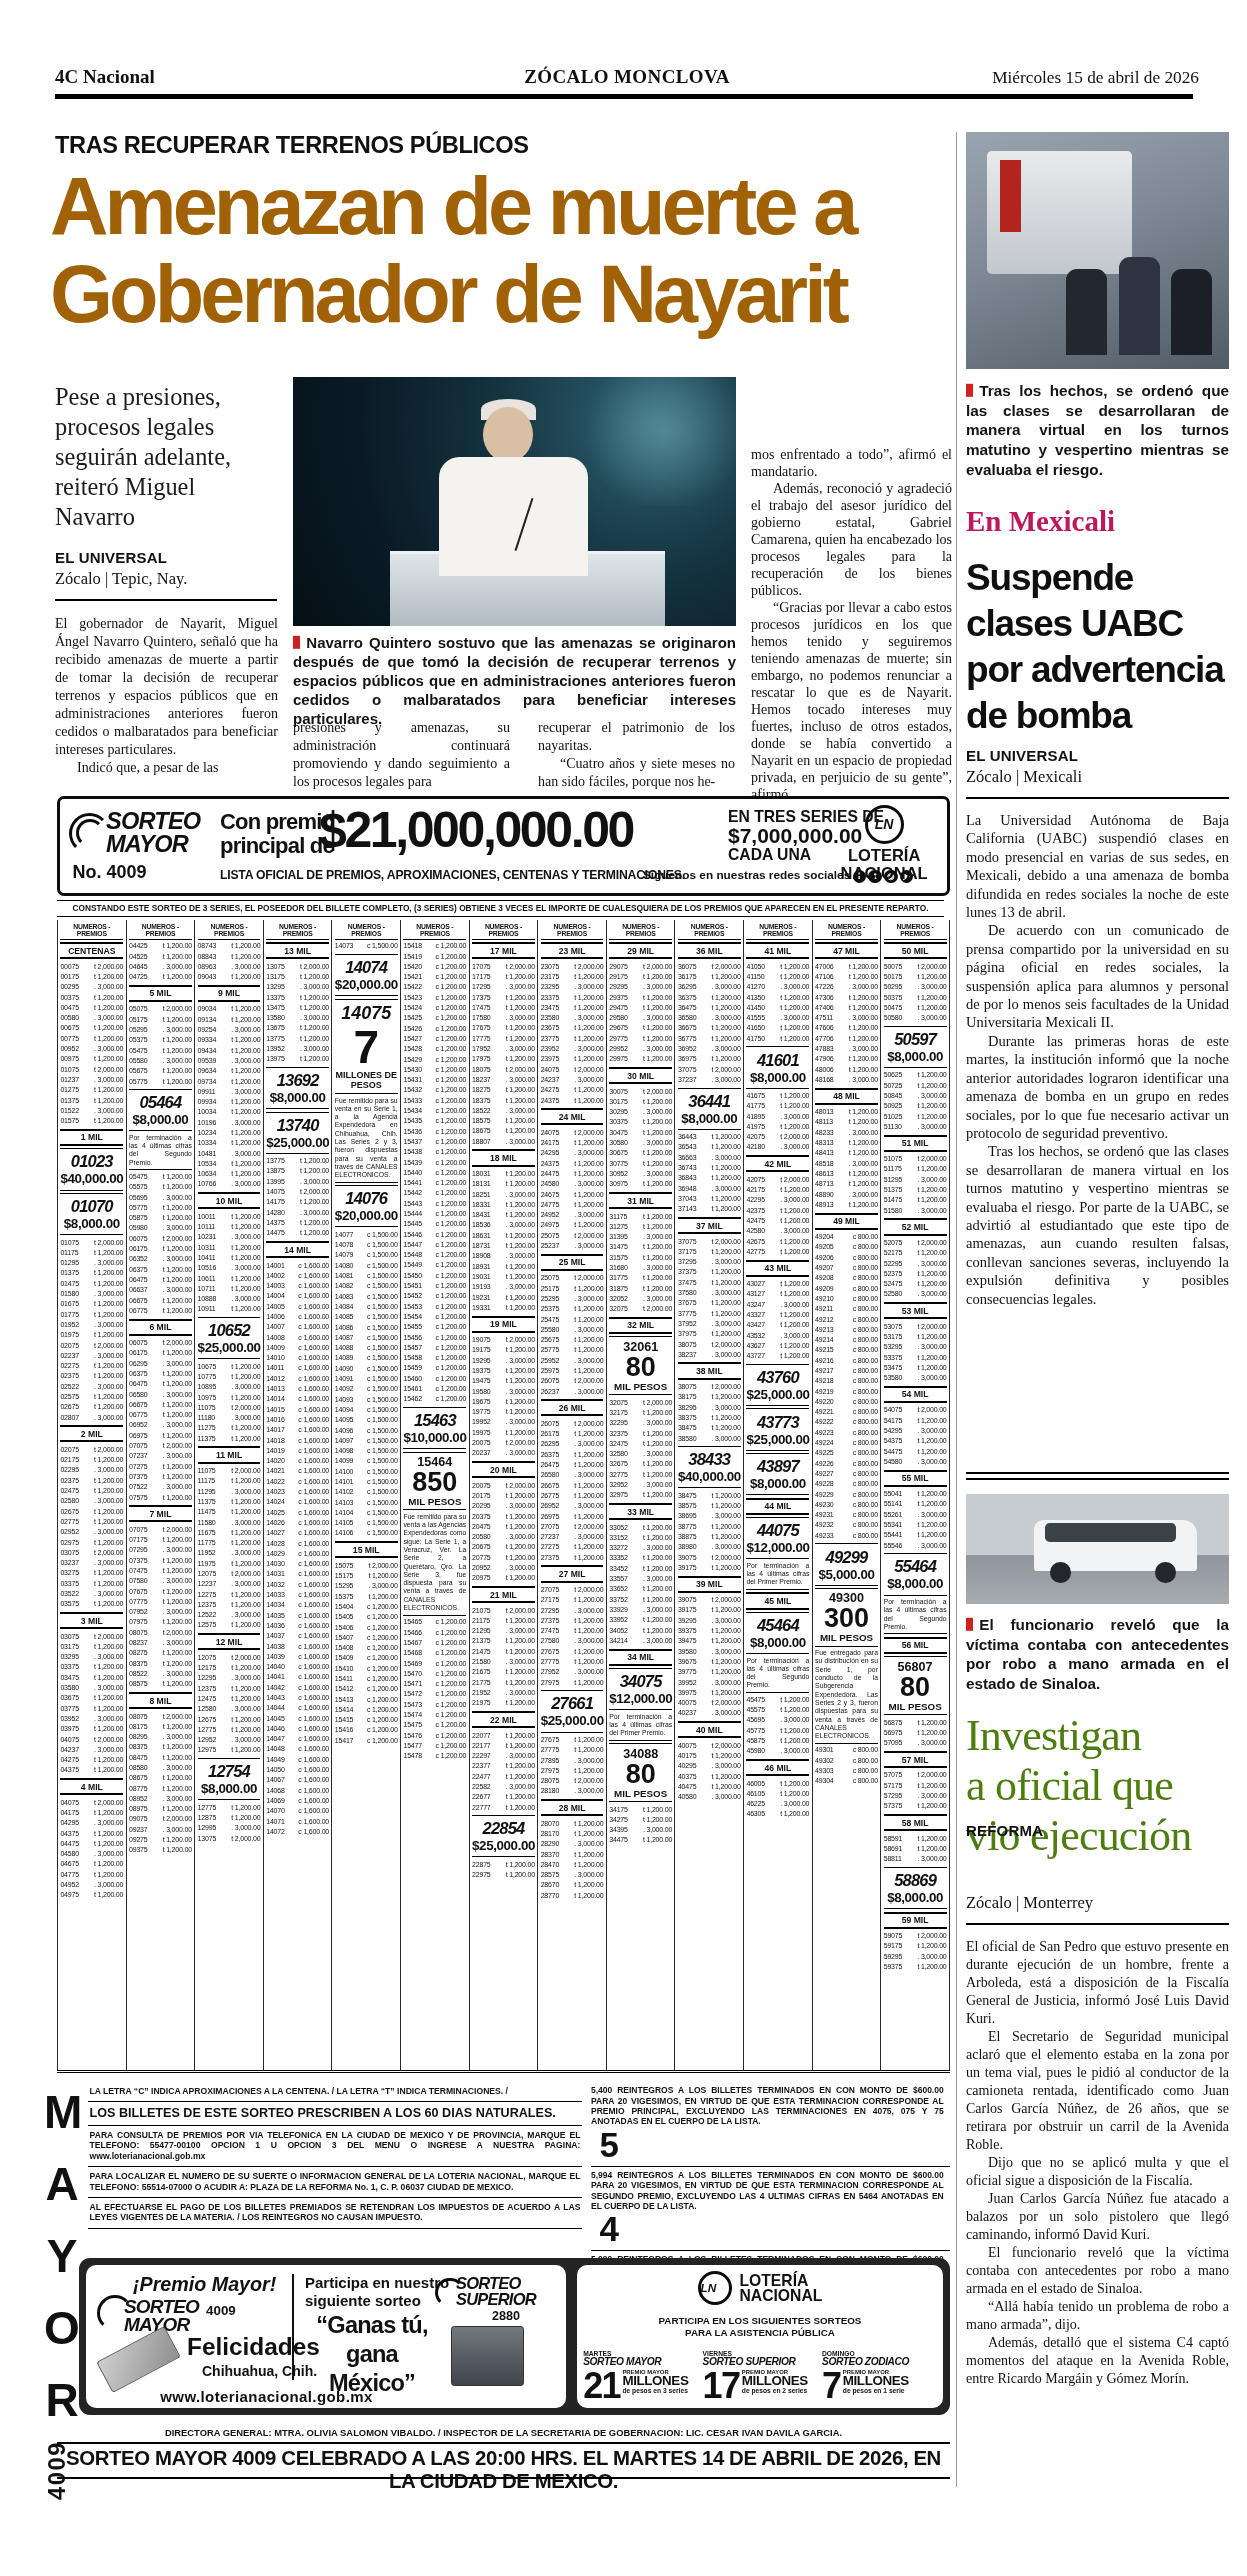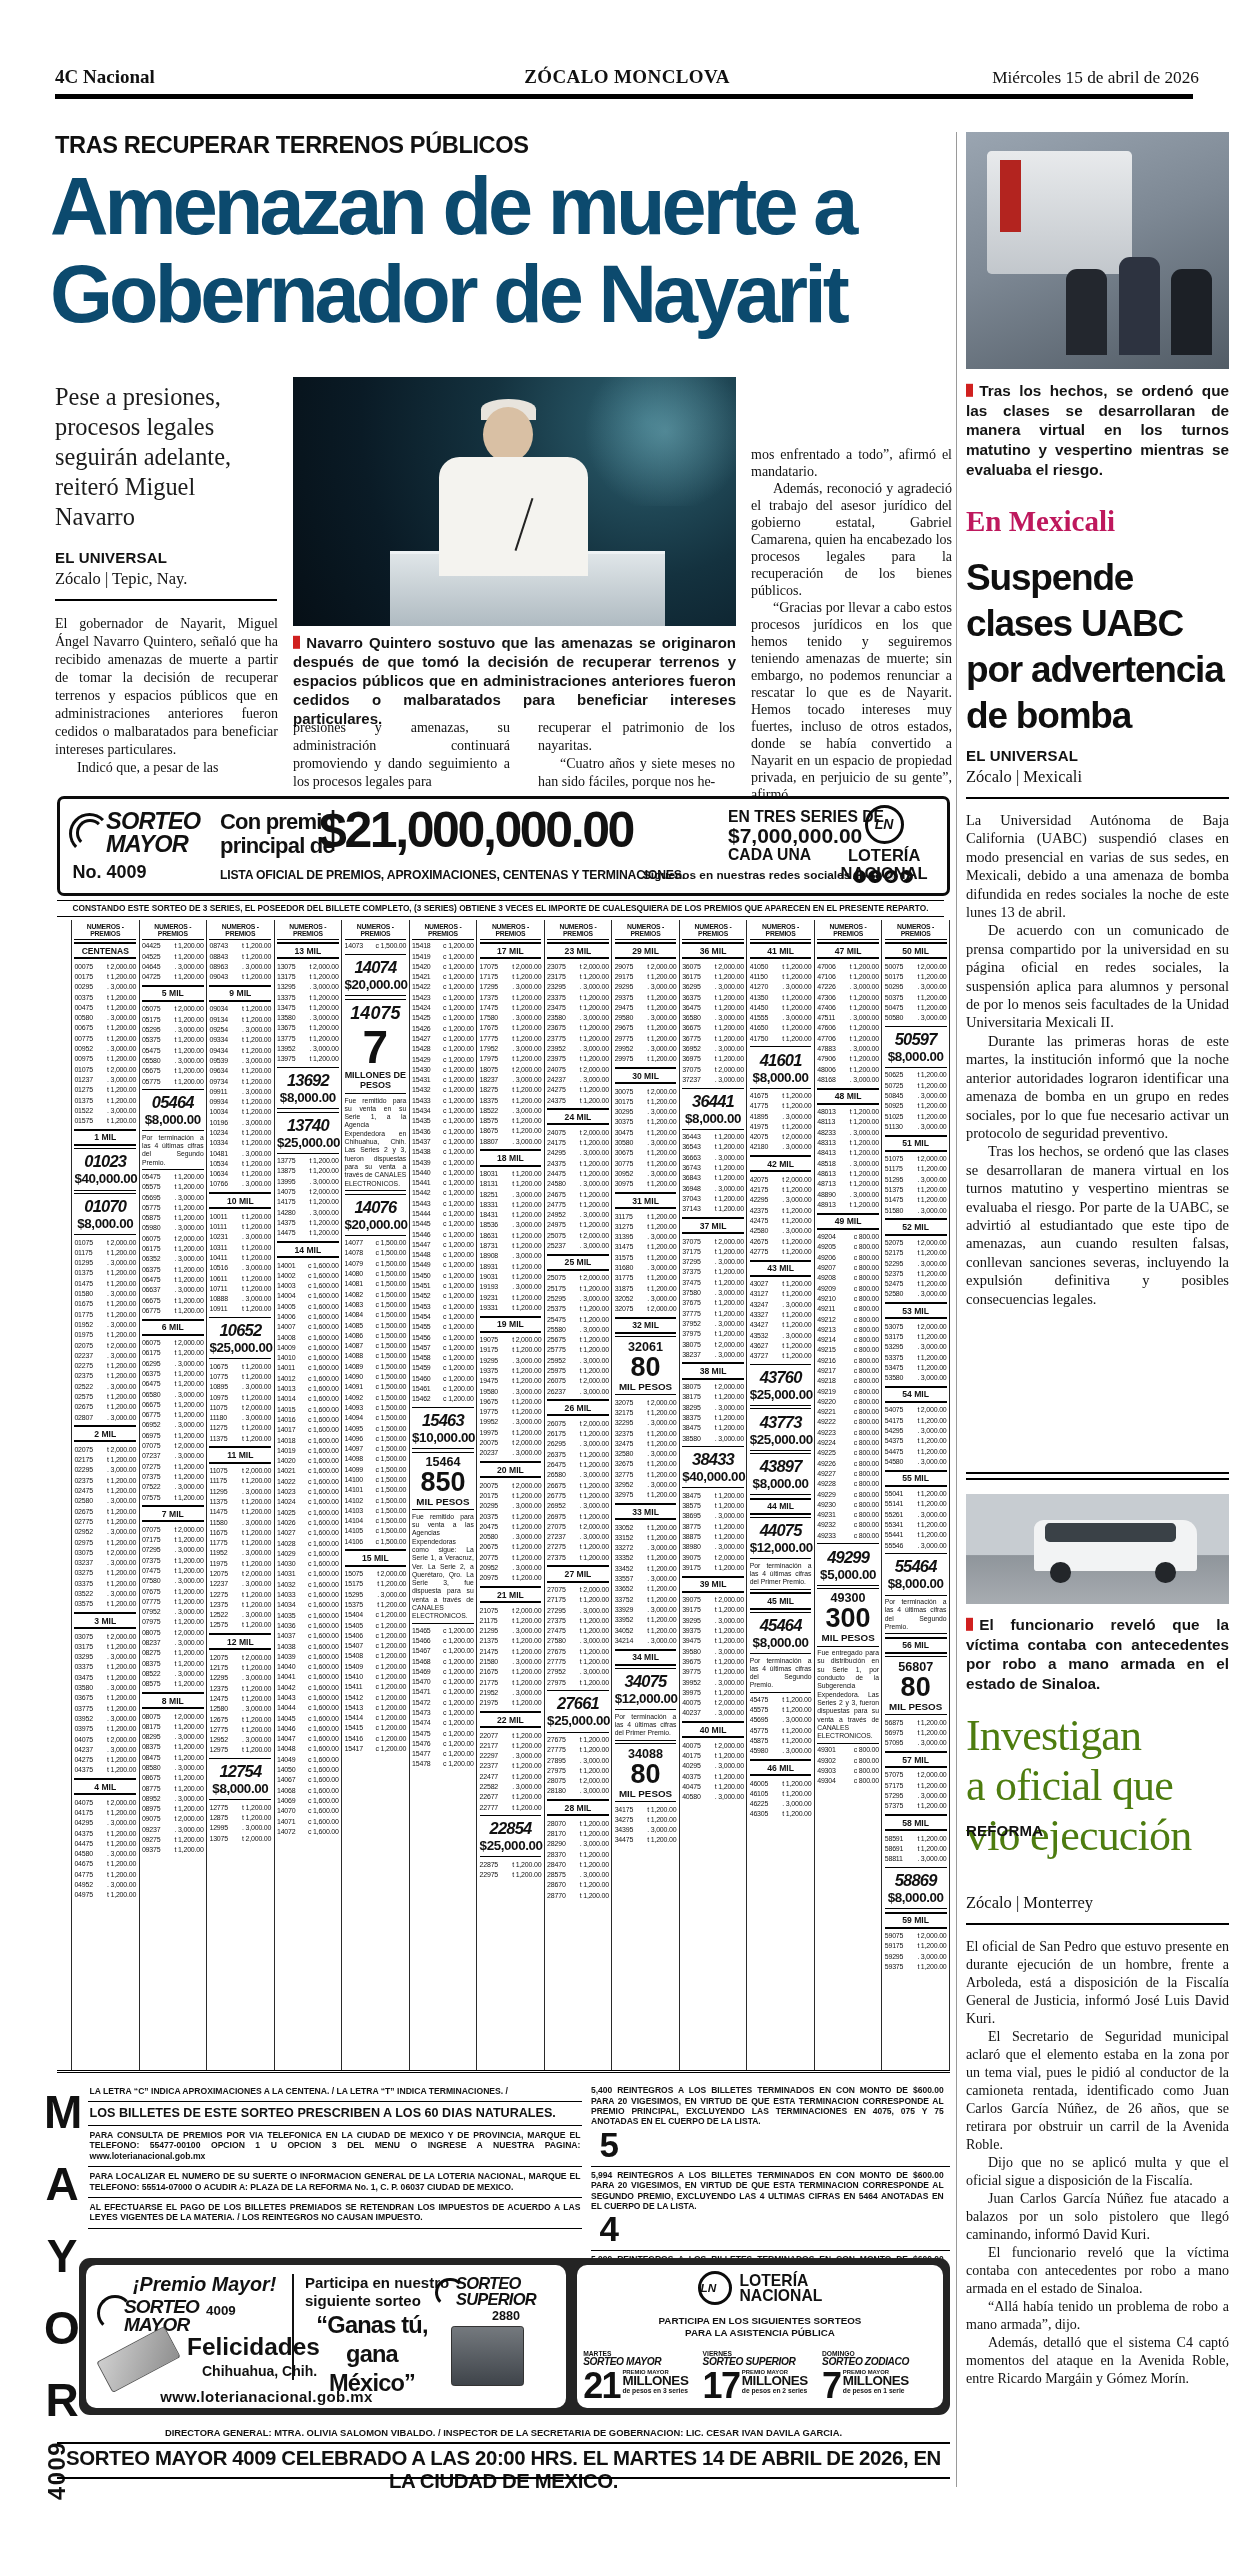--- a/index.html
+++ b/index.html
@@ -9,21 +9,21 @@
   .sans{font-family:"Liberation Sans",sans-serif;}
   .serif{font-family:"Liberation Serif",serif;}
   .jt{text-align:justify;}
   
   .ph-sec{left:55px;top:66px;font-size:19px;font-weight:bold;}
   .ph-mast{left:0;top:66px;width:100%;text-align:center;font-size:19px;font-weight:bold;letter-spacing:0.4px;}
   .ph-date{right:55px;top:68px;font-size:17.3px;}
   .ph-rule{left:55px;top:94px;width:1138px;height:4.7px;background:#000;}
   
   .kicker{left:55px;top:132px;font-size:23.6px;font-weight:bold;letter-spacing:-0.4px;}
-  .headline{left:50px;top:162px;width:904px;font-weight:bold;font-size:81px;line-height:88px;letter-spacing:-3.9px;color:#0c4a6e;}
+  .headline{left:50px;top:162px;width:904px;font-weight:bold;font-size:81px;line-height:88px;letter-spacing:-3.9px;color:#a16207;}
   .deck{left:55px;top:382px;width:223px;font-size:24.4px;line-height:30px;color:#1c1c1c;}
   .byline{font-size:15px;font-weight:bold;letter-spacing:0.2px;}
   .dateline{font-size:16.5px;}
   .byrule{height:1.6px;background:#000;}
   .bodytxt{font-size:14px;line-height:18px;overflow:hidden;}
   .bodytxt p{margin:0;}
   .bodytxt p + p{text-indent:22px;}
   .photo-main{left:293px;top:377px;width:443px;height:249px;background:
       radial-gradient(circle at 80% 18%,#2e6272 0%,#14323f 38%,#0a1b26 70%,#060f16 100%);overflow:hidden;}
   .pm-glow{position:absolute;left:64%;top:-8%;width:40%;height:60%;background:radial-gradient(circle,#9fe0ea55,#0000 70%);}
@@ -65,21 +65,21 @@
   .lb-social{position:absolute;left:583px;top:69px;font-family:"Liberation Sans",sans-serif;font-size:11.8px;font-weight:bold;}
   .soc{display:inline-block;width:13.4px;height:13.4px;border-radius:50%;background:#0c0c0c;color:#fff;font-size:8.6px;line-height:13.4px;text-align:center;margin-left:2.4px;font-family:"Liberation Sans",sans-serif;}
   .ln-logo{position:absolute;right:7.9px;top:6.3px;width:110px;text-align:center;font-family:"Liberation Sans",sans-serif;font-weight:bold;}
   .ln-circ{width:33px;height:33px;border:3.1px solid #0c0c0c;border-radius:50%;margin:0 auto;font-style:italic;font-size:14px;line-height:33px;}
   .ln-txt{font-size:16.5px;line-height:17.3px;margin-top:3.1px;}
   .constando{left:57px;top:900px;width:887px;border-top:1.6px solid #000;border-bottom:1.6px solid #000;
      font-family:"Liberation Sans",sans-serif;font-weight:bold;font-size:8.3px;text-align:center;padding:2.4px 0;}
   
   .lot-table{left:57px;top:920px;width:893px;height:1150px;display:flex;border-bottom:3.1px double #000;overflow:hidden;background:#fff;}
   .lcol{flex:1 1 0;border-right:0.8px solid #2a2a2a;padding:0 2.4px;overflow:hidden;font-family:"Liberation Sans",sans-serif;}
-  .lcol:first-child{border-left:0.8px solid #2a2a2a;margin-left:14px;}
+  .lcol:first-child{border-left:0.8px solid #2a2a2a;}
   .lchead{font-size:6.8px;font-weight:bold;text-align:center;padding:3.1px 0 1.6px;border-bottom:0.8px solid #000;margin-bottom:1.6px;letter-spacing:-0.2px;}
   .lrow{display:flex;justify-content:space-between;font-size:7px;line-height:10.3px;letter-spacing:-0.2px;white-space:nowrap;}
   .lsec{font-size:8.6px;font-weight:bold;text-align:center;margin:2.4px 0;padding:1.6px 0;border-top:2.4px double #000;border-bottom:2.4px double #000;}
   .lbig{text-align:center;border-top:1.6px solid #000;border-bottom:1.6px solid #000;margin:2.4px 0;padding:3.1px 0;}
   .lbig-num{font-size:16.5px;font-weight:bold;font-style:italic;letter-spacing:-0.8px;}
   .lbig-amt{font-size:13.4px;font-weight:bold;letter-spacing:-0.4px;}
   .ljack{text-align:center;border-top:1.6px solid #000;border-bottom:1.6px solid #000;margin:2.4px 0;padding:3.1px 0;}
   .ljack-num{font-size:18px;font-weight:bold;font-style:italic;}
   .ljack-big{font-size:46px;font-weight:bold;line-height:46px;}
   .ljack-sub{font-size:9px;font-weight:bold;line-height:10.2px;}

